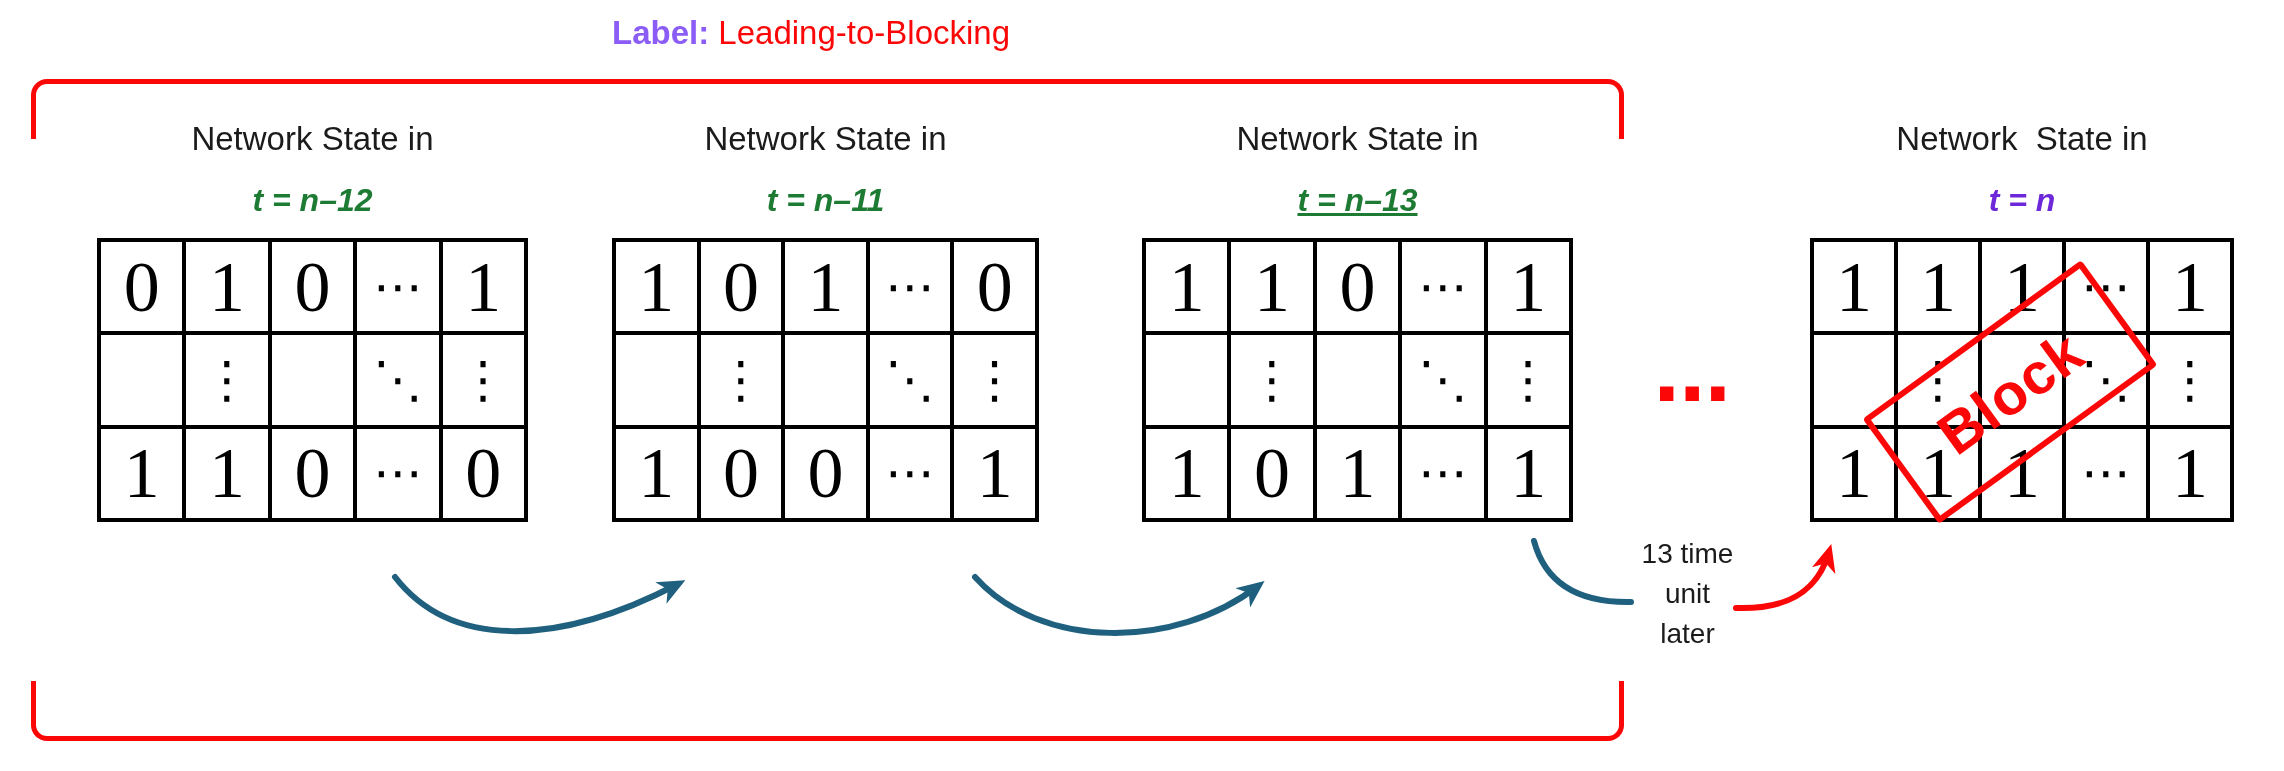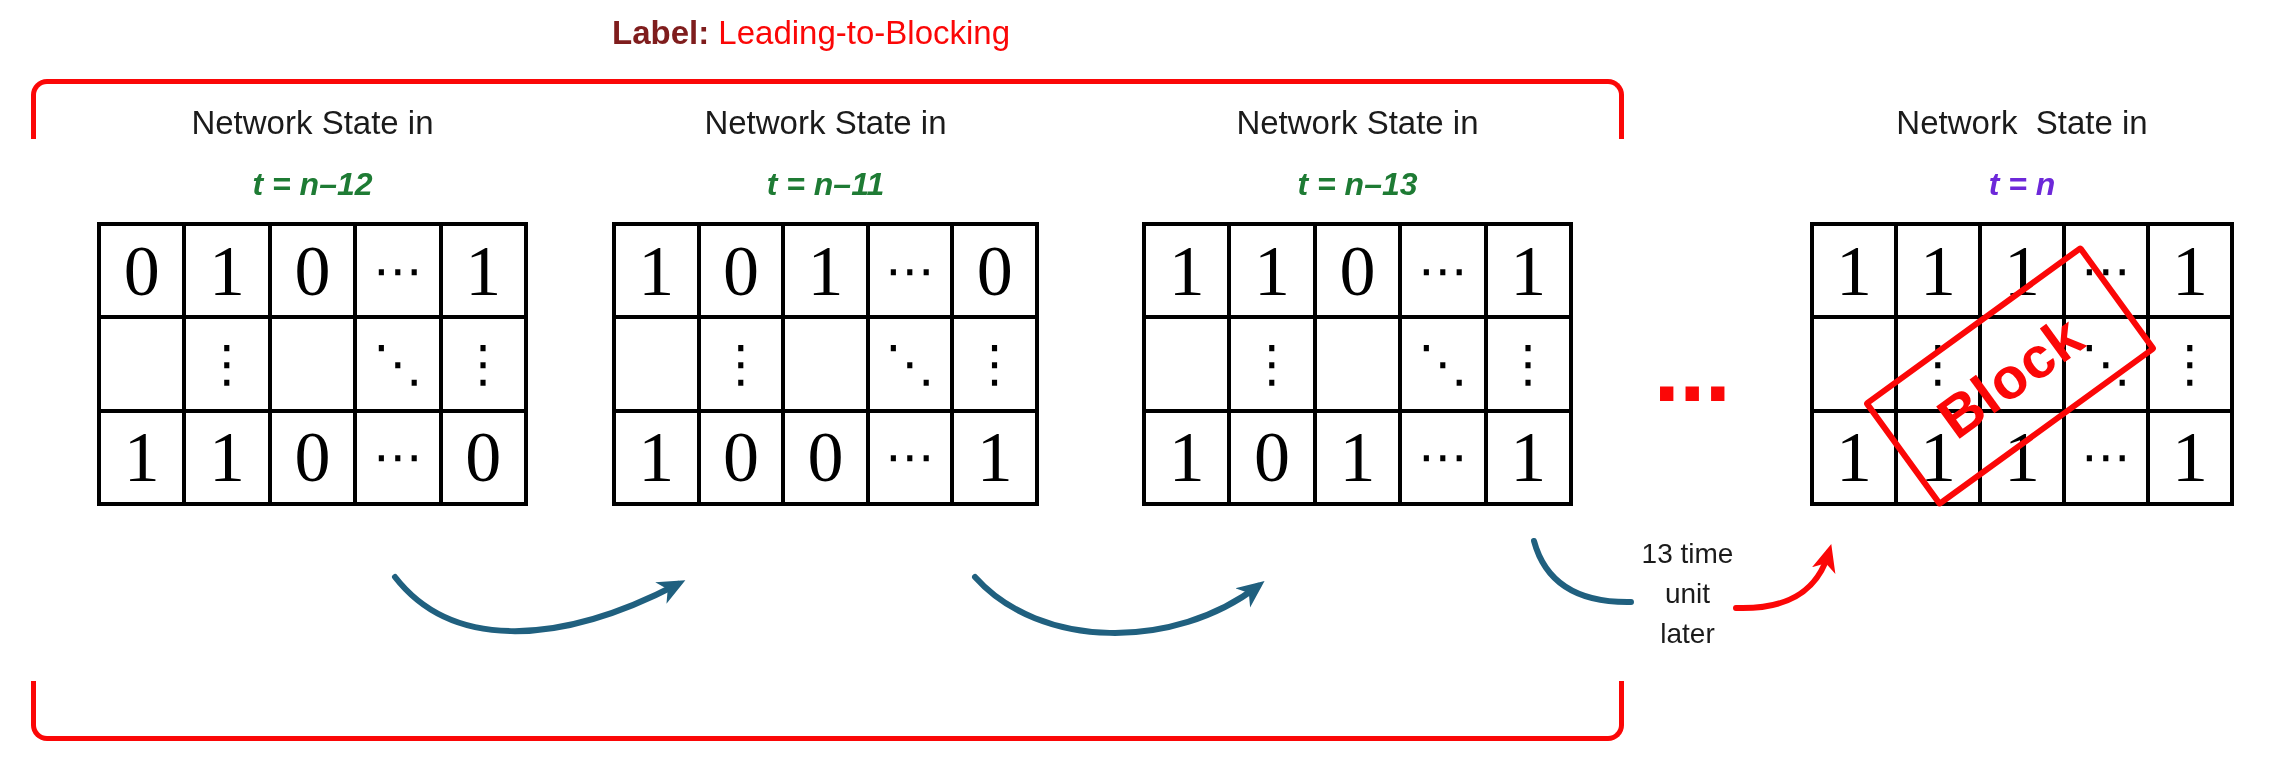--- a/index.html
+++ b/index.html
@@ -14,41 +14,41 @@
     color: #1b1b1b;
   }
   
   .fig-label {
     position: absolute;
     left: 589px; top: 14px; width: 400px;
     text-align: center;
     font-size: 33px;
     white-space: nowrap;
   }
-  .fig-label .prefix { font-weight: bold; color: #7f1d1d; margin-left: 23px; }
+  .fig-label .prefix { font-weight: bold; color: #8b5cf6; margin-left: 23px; }
   .fig-label .value  { color: var(--red); }
 
   
   .bracket-top {
     position: absolute;
     left: 31px; top: 79px; width: 1593px; height: 60px;
     border: 5px solid var(--red);
     border-bottom: none;
     border-radius: 16px 16px 0 0;
   }
   .bracket-bottom {
     position: absolute;
     left: 31px; top: 681px; width: 1593px; height: 60px;
     border: 5px solid var(--red);
     border-top: none;
     border-radius: 0 0 16px 16px;
   }
 
   
-  .matrix-block { position: absolute; top: 104px; height: 410px; padding-left: 20px; }
+  .matrix-block { position: absolute; top: 120px; height: 410px; padding-left: 20px; }
   #mblock0 { left: 97px;   width: 431px; }
   #mblock1 { left: 612px;  width: 427px; }
   #mblock2 { left: 1142px; width: 431px; }
   #mblock3 { left: 1810px; width: 424px; }
 
   .m-title {
     position: absolute; top: 0; left: 0; right: 0;
     text-align: center;
     font-size: 33px;
     color: #1b1b1b;
@@ -191,21 +191,21 @@
         <div class="cell digit">1</div>
         <div class="cell digit">0</div>
         <div class="cell digit">0</div>
         <div class="cell dots">⋯</div>
         <div class="cell digit">1</div>
       </div>
   </div>
 
   <div class="matrix-block" id="mblock2">
     <div class="m-title">Network State in</div>
-    <div class="m-time" style="color: rgb(30, 123, 52);">t = n–13</div>
+    <div class="m-time" style="color: rgb(30, 123, 52); text-decoration: underline;">t = n–13</div>
     <div class="m-grid">
         <div class="cell digit">1</div>
         <div class="cell digit">1</div>
         <div class="cell digit">0</div>
         <div class="cell dots">⋯</div>
         <div class="cell digit">1</div>
         <div class="cell digit"></div>
         <div class="cell dots">⋮</div>
         <div class="cell digit"></div>
         <div class="cell dots">⋱</div>

